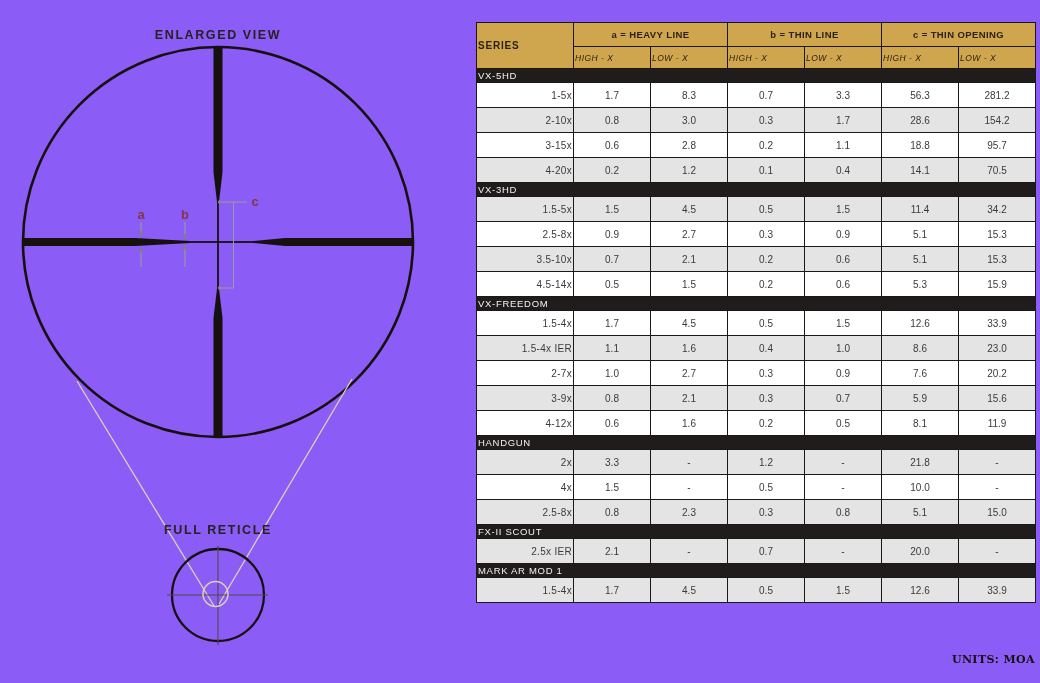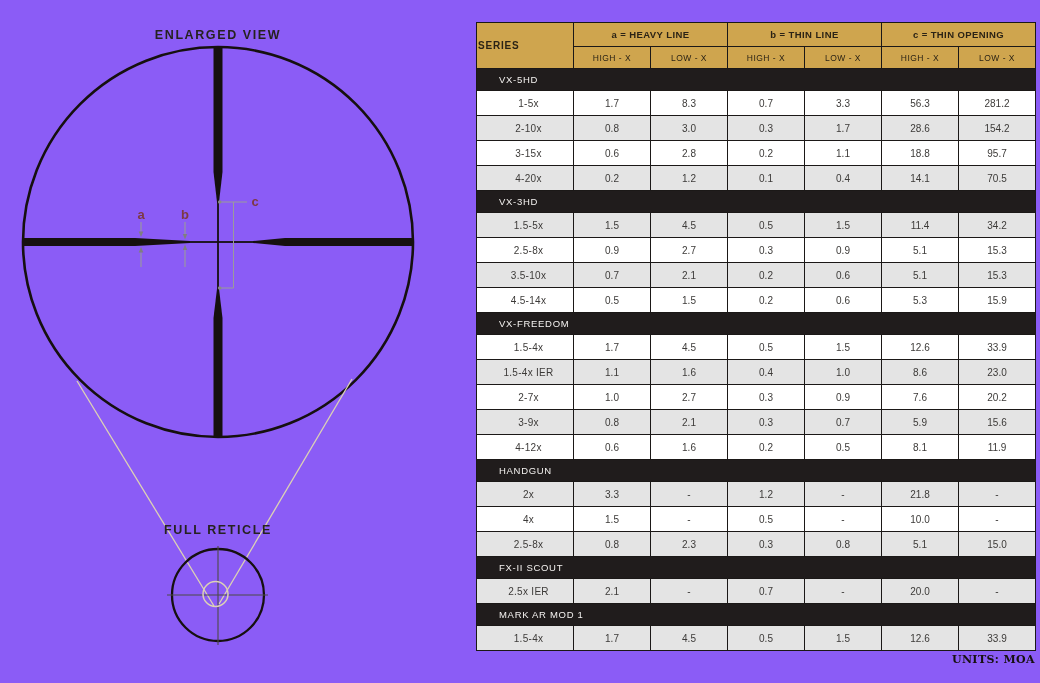--- a/index.html
+++ b/index.html
@@ -33,27 +33,27 @@
   .tan-ring{stroke:var(--tan);stroke-width:1.5px;fill:none;}
 
   
   #spec-table{position:absolute;left:476px;top:22px;width:559px;border-collapse:collapse;
               table-layout:fixed;}
   #spec-table th,#spec-table td{border:1.5px solid var(--border);box-sizing:border-box;
               overflow:hidden;white-space:nowrap;}
   #spec-table thead th{background:var(--gold);color:#2b2315;}
   .group-head{height:24px;font-size:9.5px;font-weight:bold;letter-spacing:0.4px;text-align:center;}
   .series-head{font-size:10px;font-weight:bold;letter-spacing:0.8px;text-align:left;}
-  .sub-head{height:22px;font-size:8.5px;font-weight:normal;letter-spacing:0.5px;text-align:center;}
-  tr.section-row td{background:var(--bar);color:#f4f2f0;height:22px;font-size:9.5px;
-              letter-spacing:0.7px;padding-left:22px;text-align:left;font-weight:normal;}
+  .sub-head{height:22px;font-size:8.5px;font-weight:normal;letter-spacing:0.5px;text-align:left;font-style:italic;}
+  tr.section-row td{background:var(--bar);color:#f4f2f0;height:14px;font-size:9.5px;
+              letter-spacing:0.7px;padding-left:1px;text-align:left;font-weight:normal;}
   tr.data-row{background:#ffffff;}
   tr.data-row.shaded{background:var(--stripe);}
   tr.data-row td{height:25px;font-size:10px;color:var(--ink);text-align:center;}
-  tr.data-row td.series-cell{text-align:center;padding-left:8px;letter-spacing:0.3px;margin-top:13px;}
+  tr.data-row td.series-cell{text-align:right;padding-left:8px;letter-spacing:0.3px;margin-top:13px;}
 
   #units-label{position:absolute;left:476px;top:653px;width:559px;text-align:right;
               font-family:"DejaVu Serif",serif;font-weight:bold;font-size:11px;
               letter-spacing:0.4px;color:#16100f;}
 </style>
 </head>
 <body>
 
 <div id="page">
 

